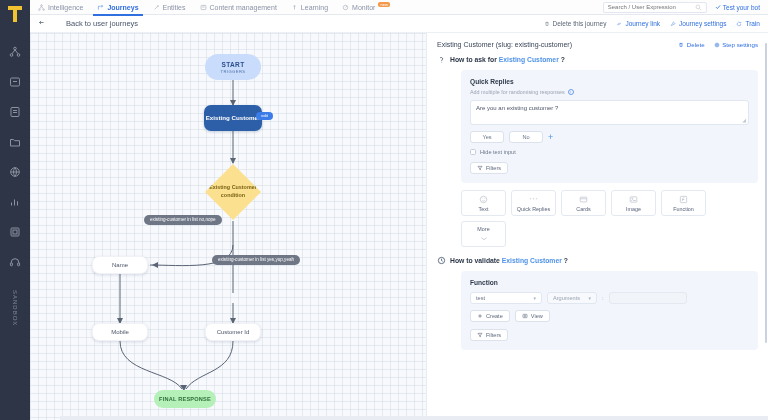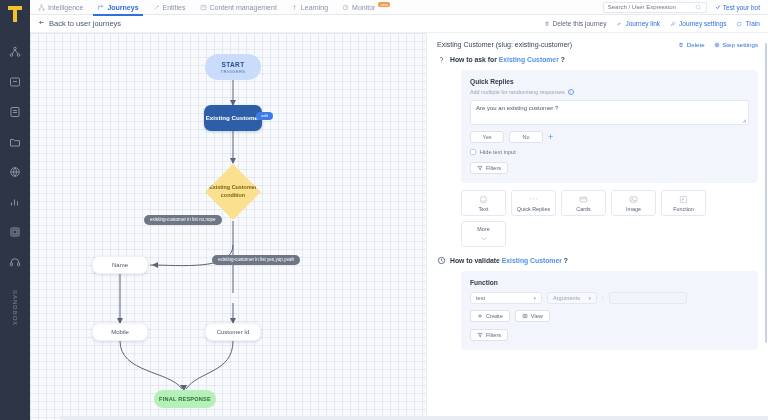--- a/index.html
+++ b/index.html
@@ -54,21 +54,21 @@
     border: 0; outline: 0; font-size: 6px; color: #aab1bf; width: 84px; font-family: inherit; background: transparent;
   }
   .nav-search .mg { margin-left: auto; opacity: .5; }
   .nav-test { display: flex; align-items: center; gap: 2px; font-size: 6.5px; color: #2f6fe0; white-space: nowrap; }
 
   
   .toolbar {
     height: 18px; background: #fff; border-bottom: 1px solid #eceff4;
     display: flex; align-items: center; padding: 0 8px;
   }
-  .back-link { display: flex; align-items: center; gap: 4px; font-size: 7.5px; color: #4a5costume; color:#4d5costume; color:#4a5costume; }
+  .back-link { display: flex; align-items: center; gap: 21px; font-size: 7.5px; color: #4a5costume; color:#4d5costume; color:#4a5costume; }
   .back-link { color: #49546a; }
   .back-link span.lbl { color: #49546a; }
   .tb-right { margin-left: auto; display: flex; align-items: center; gap: 10px; }
   .tb-act { display: flex; align-items: center; gap: 3px; font-size: 6.5px; color: #5b6piece; color: #5b6576; white-space: nowrap; }
   .tb-act svg { display: block; opacity: .75; }
   .tb-act.blue { color: #2f6fe0; }
 
   
   .split { flex: 1; display: flex; min-height: 0; }
 

